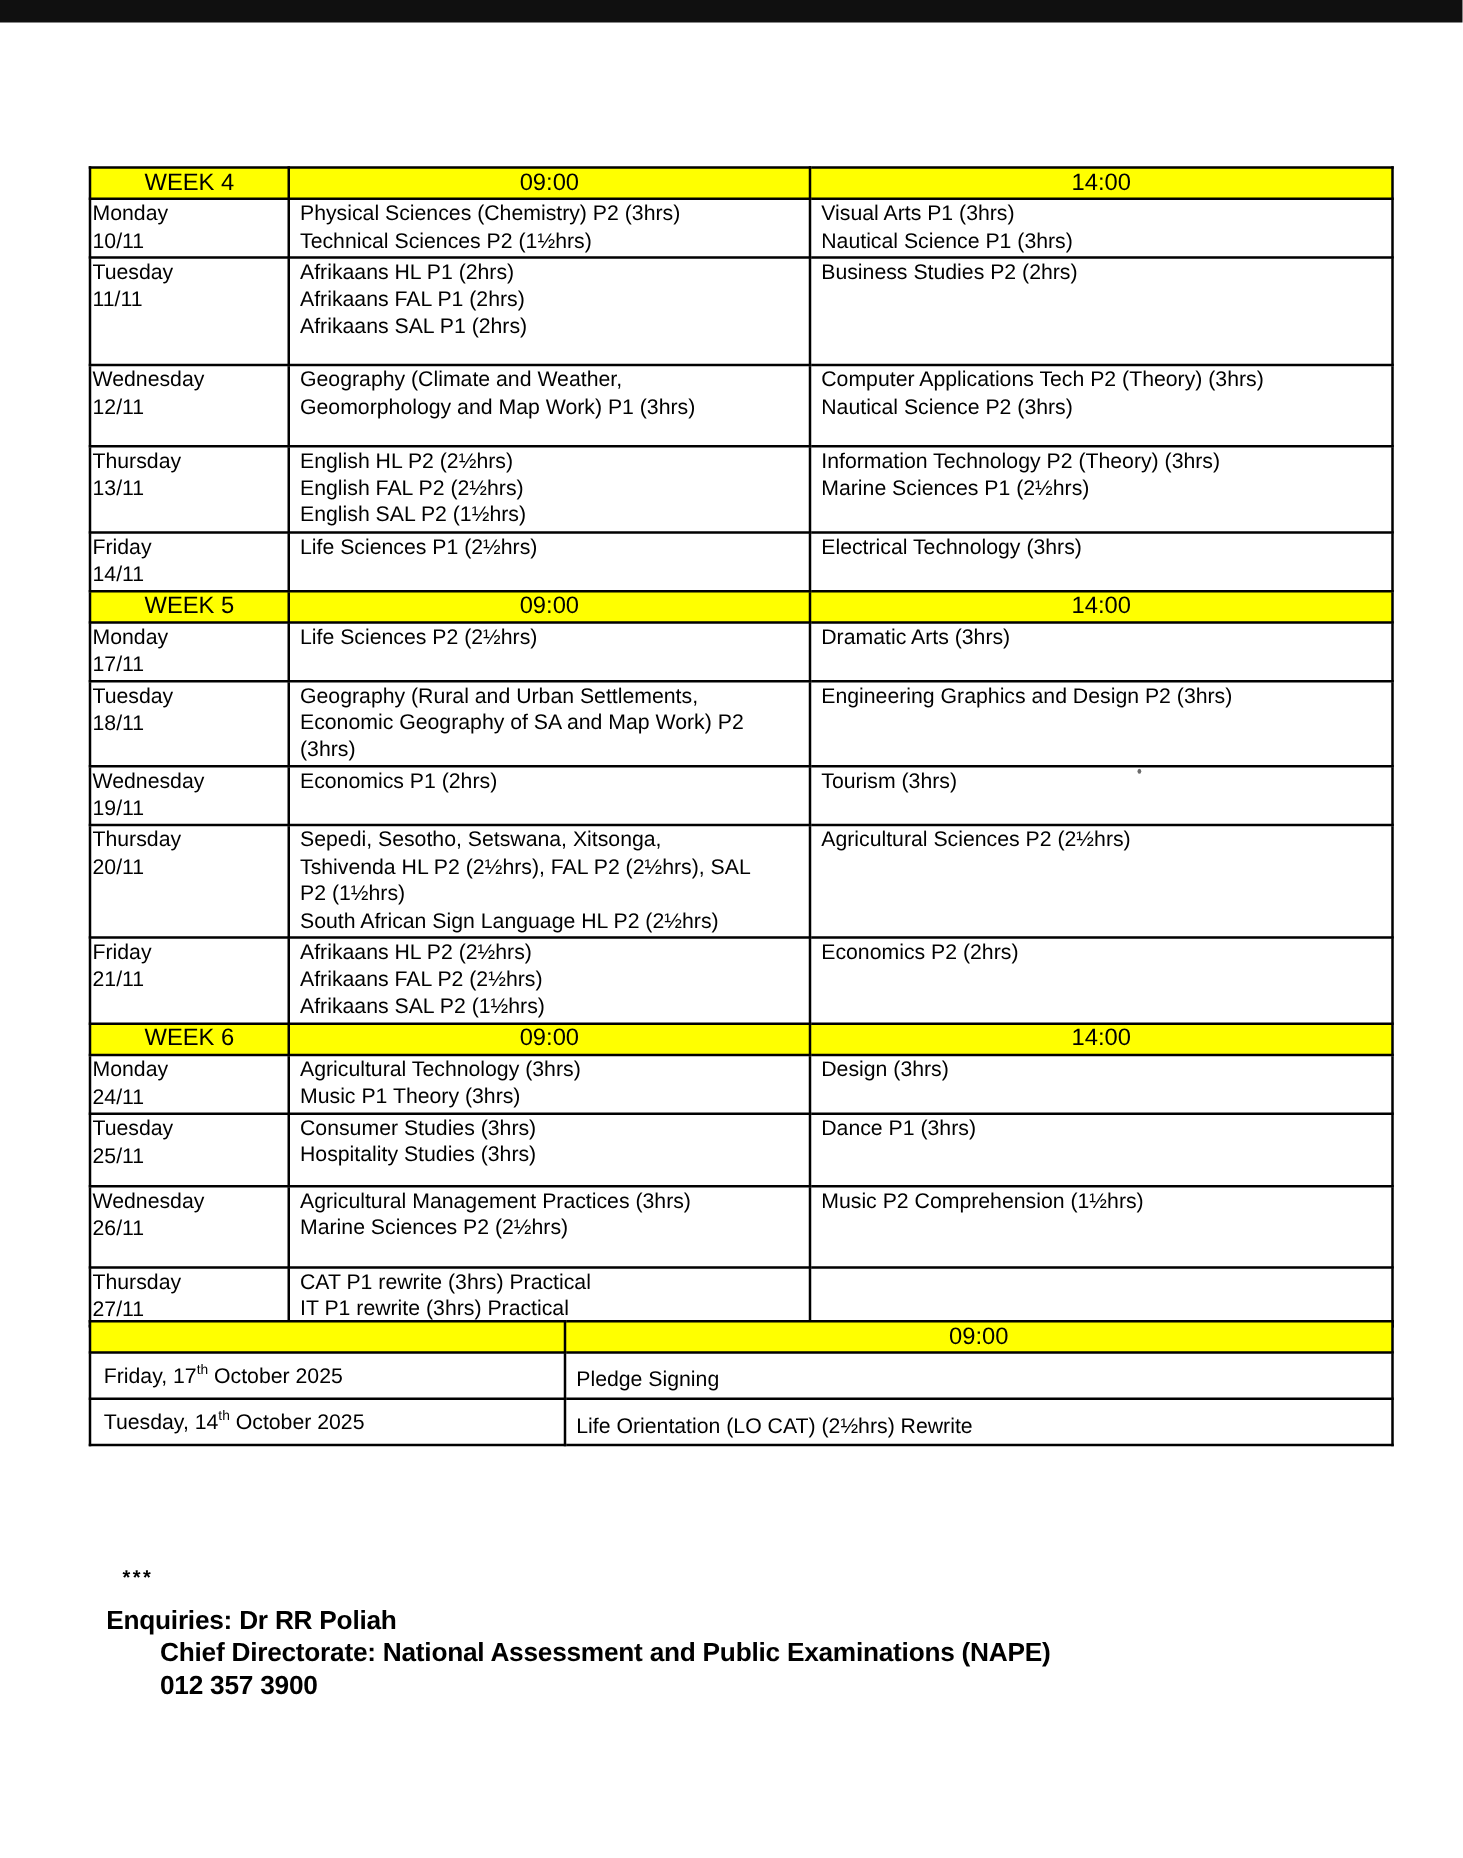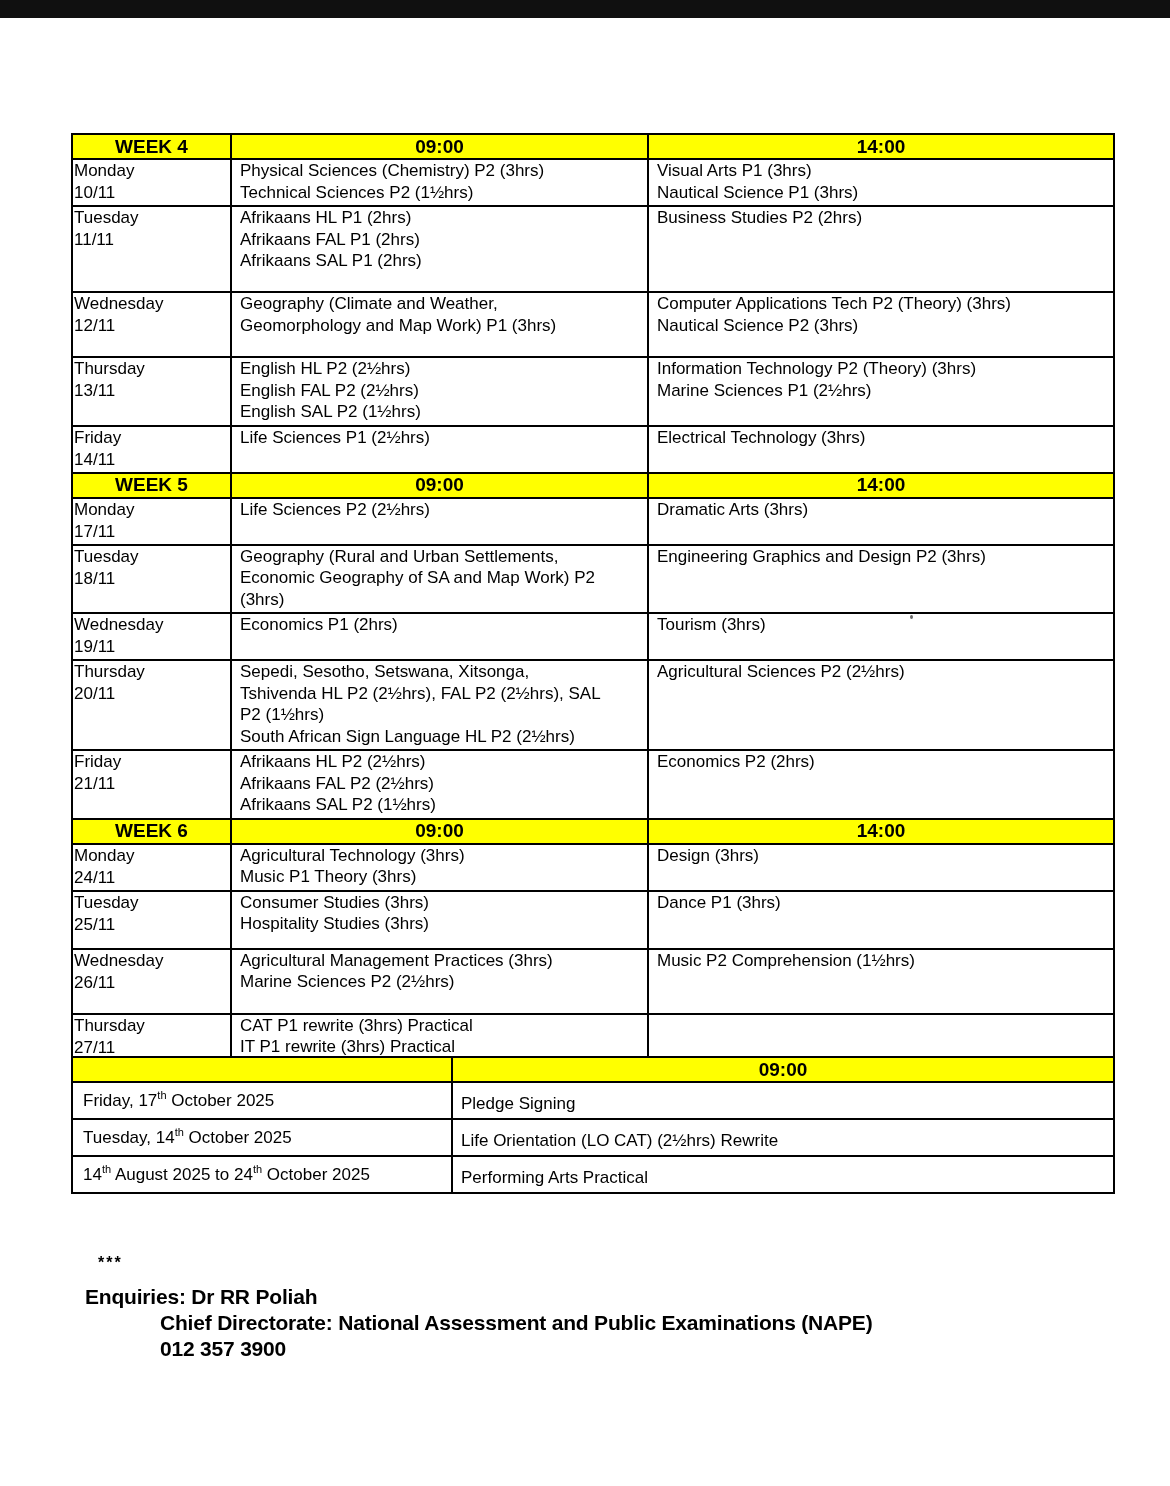--- a/index.html
+++ b/index.html
@@ -8,37 +8,37 @@
     font-family:"Liberation Sans",sans-serif;color:#000;
   }
   .top-bar{position:absolute;top:0;left:0;width:1170px;height:18px;background:#101010;}
 
   table{border-collapse:collapse;table-layout:fixed;}
   td{border:2px solid #000;vertical-align:top;font-size:17px;line-height:21.5px;}
 
   .timetable{position:absolute;left:71px;top:133px;width:1042px;}
   .extra-table{position:absolute;left:71px;top:1056px;width:1042px;}
 
-  .week-row td{background:#ffff00;font-weight:bold;text-align:center;
+  .week-row td{background:#ffff00;font-weight:normal;text-align:center;
     font-size:19px;line-height:20px;height:21px;vertical-align:middle;padding:1px 0;}
 
   .day-cell{text-align:left;padding-top:0;}
   .day-name,.day-date{line-height:22px;}
   .subj-cell{padding:0 6px 2px 8px;margin-left:28px;}
   .subj-line{line-height:21.5px;}
 
   .extra-table .date-cell{vertical-align:middle;padding:2px 6px 2px 10px;height:31px;}
   .extra-table .event-cell{vertical-align:middle;padding:8px 6px 2px 8px;}
 
   sup{font-size:11px;line-height:0;vertical-align:super;}
   .b{font-weight:normal;}
 
   .footnote{position:absolute;left:98px;top:1254px;font-weight:bold;font-size:16px;letter-spacing:2px;}
   .enquiries{position:absolute;left:85px;top:1284px;font-weight:bold;font-size:21px;line-height:26px;letter-spacing:-0.2px;}
-  .enq-line.indent{margin-left:75px;}
+  .enq-line.indent{margin-left:43px;}
 
   .speck{position:absolute;left:910px;top:615px;width:3px;height:4px;background:#6b6b6b;border-radius:50%;}
 </style>
 </head>
 <body>
 
 <div class="top-bar"></div>
 
 <table class="timetable">
   <colgroup>
@@ -261,24 +261,20 @@
         <td class="wk-cell"></td>
         <td class="time-cell">09:00</td>
       </tr>
       <tr class="extra-row">
         <td class="date-cell"><span>Friday, 17</span><sup>th</sup><span> October 2025</span></td>
         <td class="event-cell">Pledge Signing</td>
       </tr>
       <tr class="extra-row">
         <td class="date-cell"><span>Tuesday, 14</span><sup>th</sup><span> October 2025</span></td>
         <td class="event-cell">Life Orientation (LO CAT) (2½hrs) Rewrite</td>
-      </tr>
-      <tr class="extra-row">
-        <td class="date-cell"><span>14</span><sup>th</sup><span> August 2025 to 24</span><sup>th</sup><span> October 2025</span></td>
-        <td class="event-cell">Performing Arts Practical</td>
       </tr>
     </tbody>
 </table>
 
 <div class="speck"></div>
 
 <div class="footnote">***</div>
 
 <div class="enquiries">
   <div class="enq-line">

